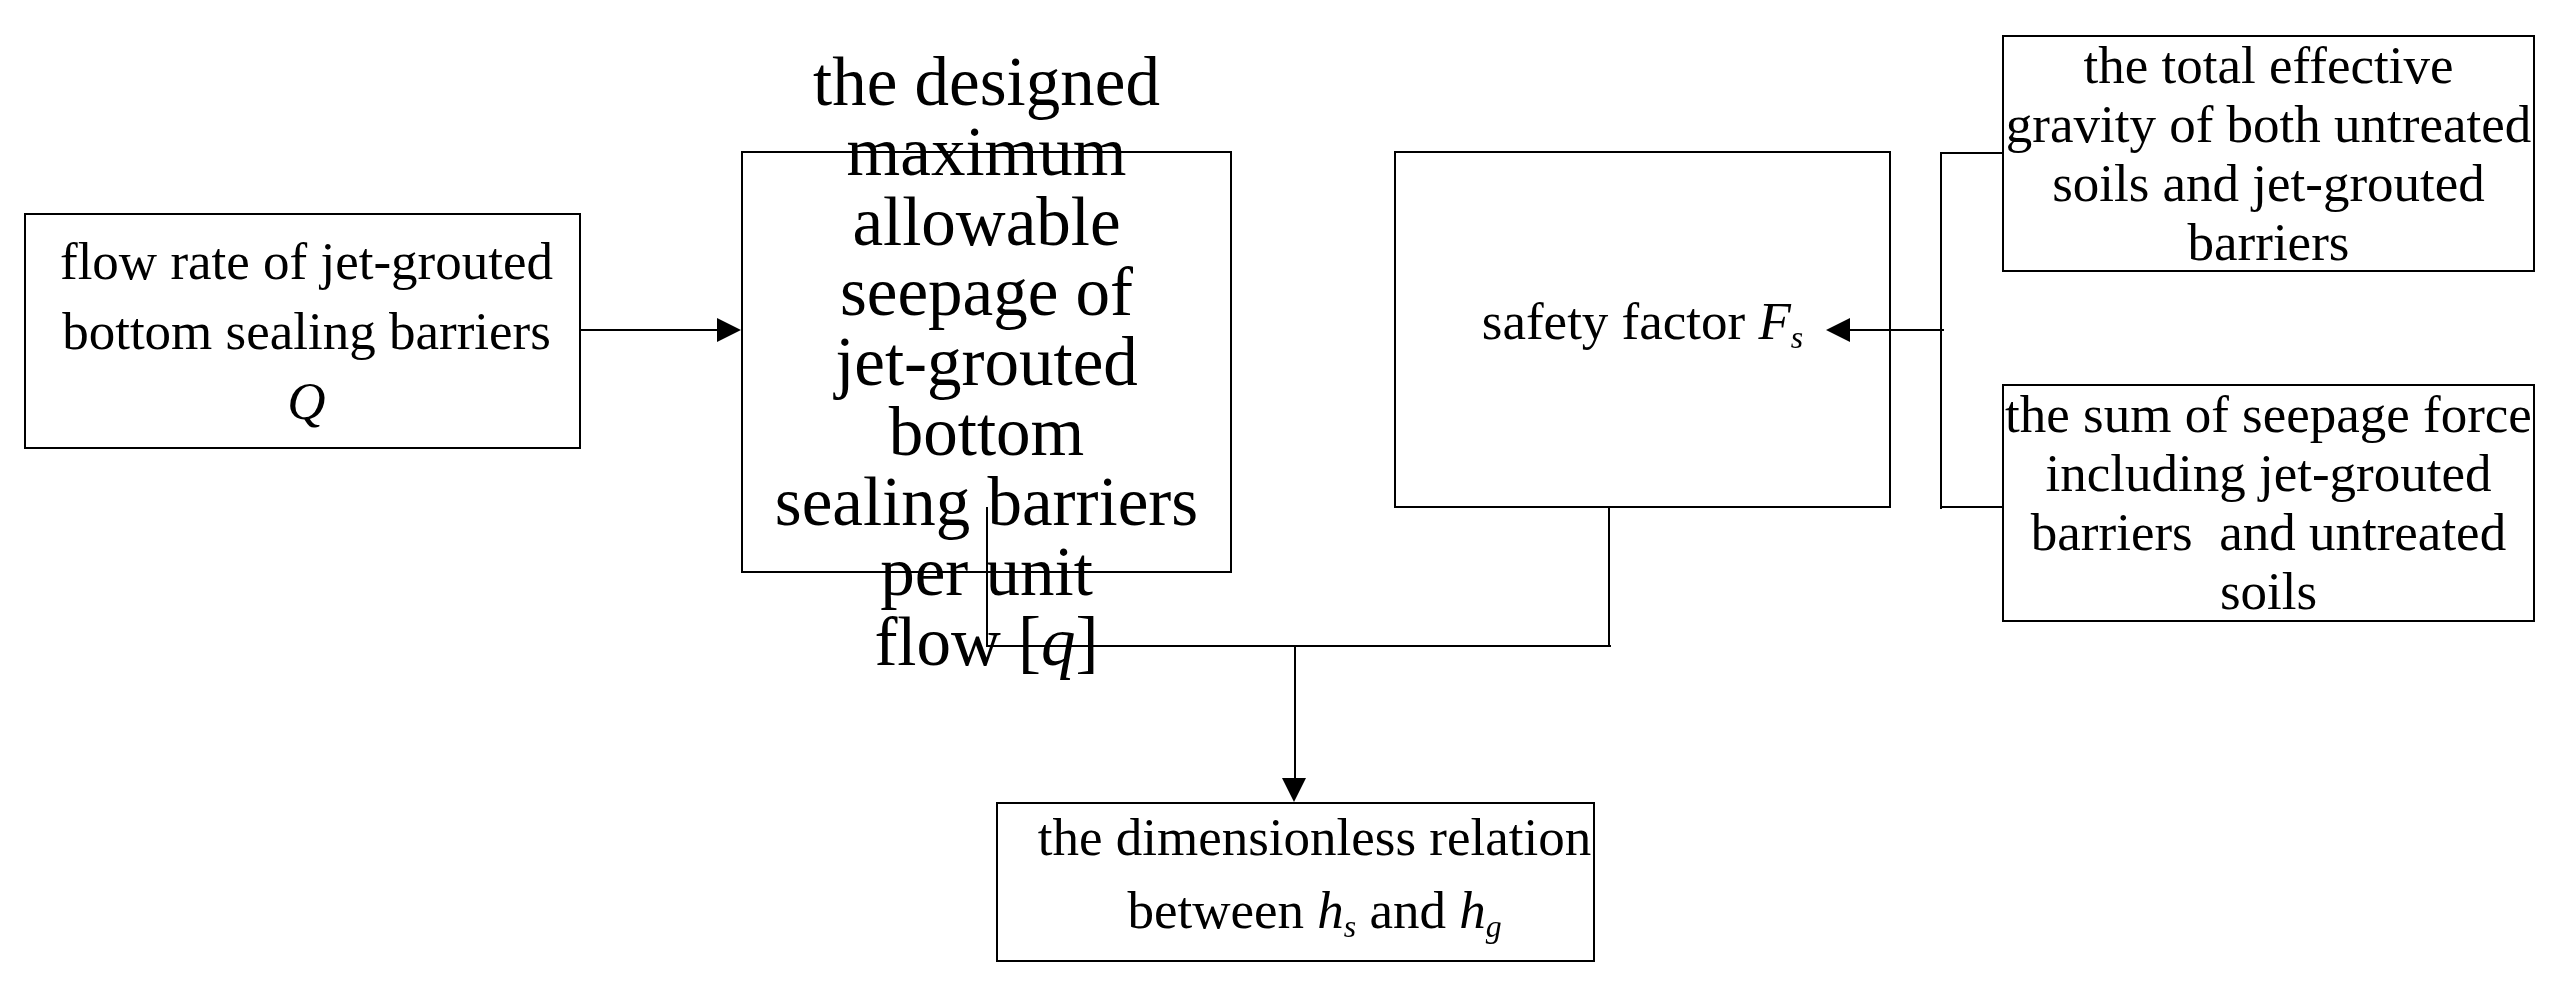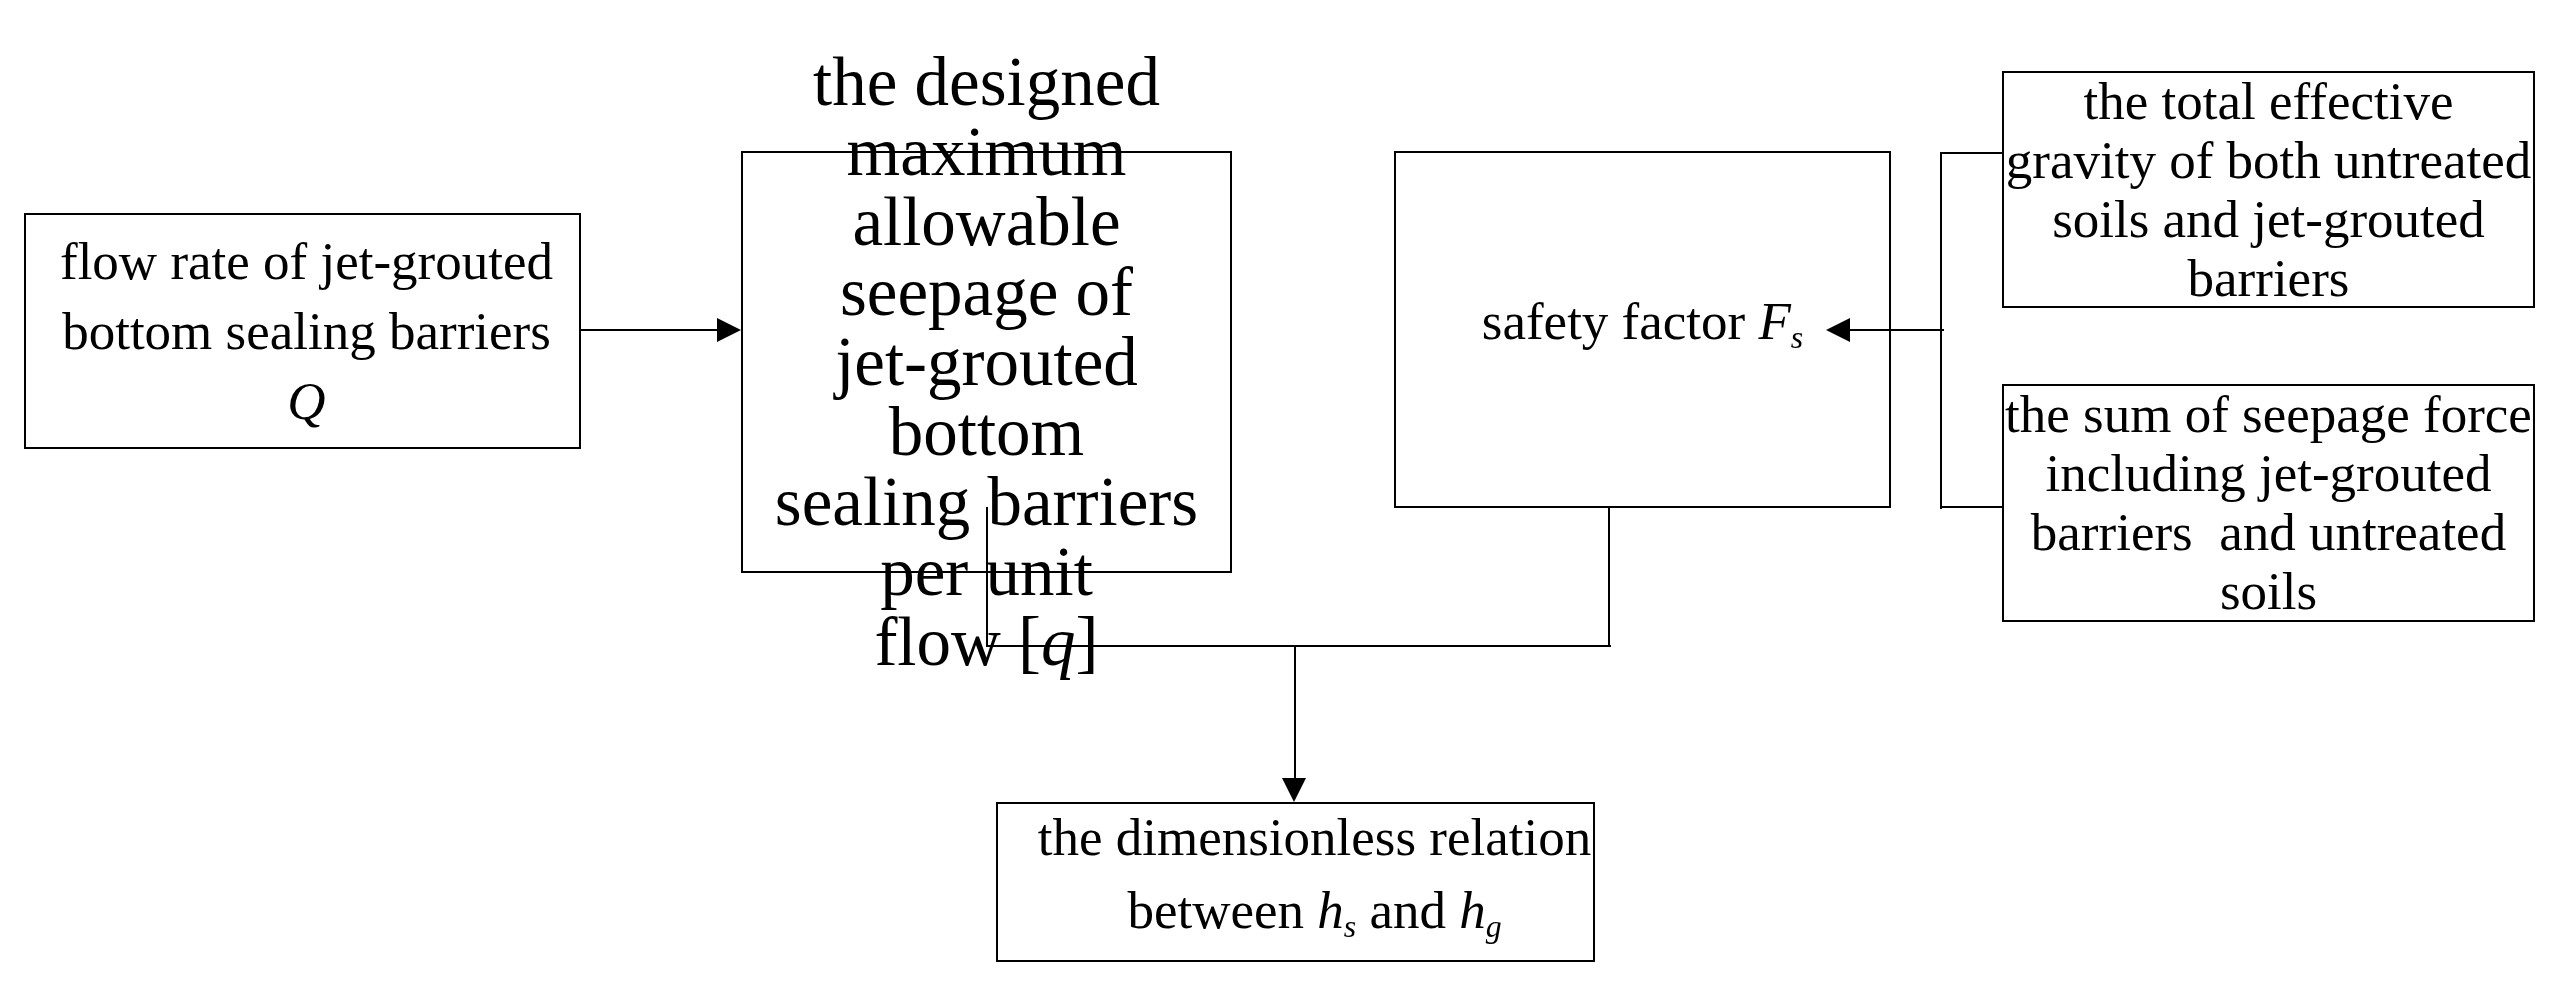--- a/index.html
+++ b/index.html
@@ -28,21 +28,21 @@
     font-size: 53px;
   }
   .txt { width: 100%; }
   .it  { font-style: italic; }
   .sub { font-size: 0.60em; vertical-align: -0.28em; }
 
   
   #n1 { left: 24px;   top: 213px;  width: 557px; height: 236px; line-height: 70px; padding-left: 8px; }
   #n2 { left: 741px;  top: 151px;  width: 491px; height: 422px; line-height: 70px; font-size: 69px; }
   #n3 { left: 1394px; top: 151px;  width: 497px; height: 357px; line-height: 70px; }
-  #n4 { left: 2002px; top: 35px;   width: 533px; height: 237px; line-height: 59px; margin-top: 36px; }
+  #n4 { left: 2002px; top: 35px;   width: 533px; height: 237px; line-height: 59px; }
   #n5 { left: 2002px; top: 384px;  width: 533px; height: 238px; line-height: 59px; }
   #n6 { left: 996px; top: 802px; width: 599px; height: 160px; line-height: 73px; padding-left: 38px; }
 
   
   .line { position: absolute; background: #000000; }
   #c1-shaft    { left: 581px;  top: 329px; width: 139px; height: 2.3px; }
   #c2-shaft    { left: 1847px; top: 329px; width: 97px; height: 2.3px; }
   #bracket-v   { left: 1940px; top: 152px; width: 2.3px;   height: 357px; }
   #bracket-top { left: 1940px; top: 152px; width: 62px;  height: 2.3px; }
   #bracket-bot { left: 1940px; top: 506px; width: 62px;  height: 2.3px; }

